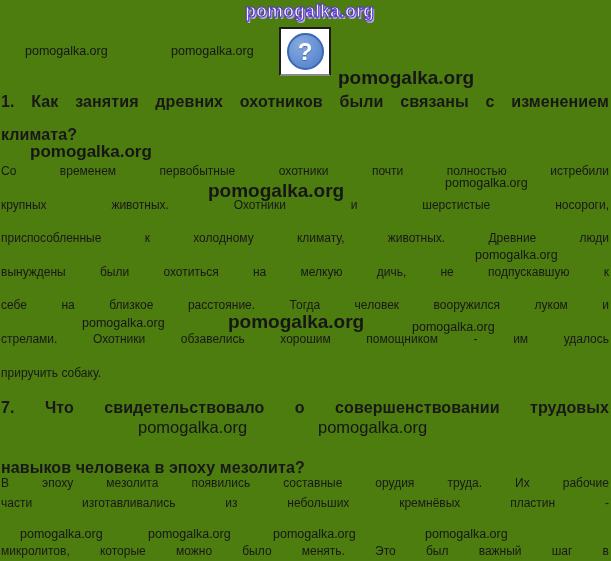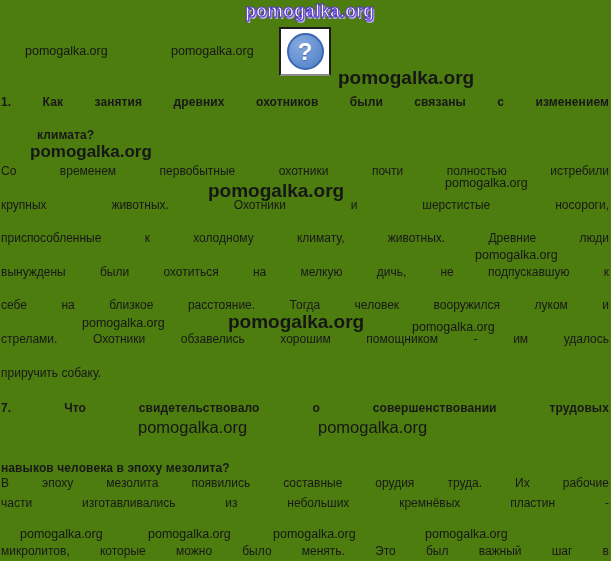--- a/index.html
+++ b/index.html
@@ -12,21 +12,21 @@
     color:#181818;
   }
   
   .line{
     position:absolute;left:1px;right:2px;
     font-size:12px;line-height:20px;
     color:#181818;
     white-space:normal;
   }
   .just{text-align:justify;text-align-last:justify;}
-  .head{font-weight:bold;font-size:12px;letter-spacing:0.1px;}
+  .head{font-weight:bold;font-size:16px;letter-spacing:0.1px;}
   
   .wm{
     position:absolute;white-space:nowrap;
     color:#161616;z-index:3;
     font-family:"Liberation Sans","DejaVu Sans",sans-serif;
   }
   .wm-sm{font-size:12.5px;}
   .wm-md{font-size:16.5px;}
   .wm-md-b{font-size:17px;font-weight:bold;}
   .wm-lg{font-size:19px;font-weight:bold;}
@@ -71,21 +71,21 @@
 
   <div class="qicon-box">
     <div class="qicon-circle">
       <span class="qicon-glyph">?</span>
     </div>
   </div>
 
   <div class="wm wm-lg" style="left:338px;top:67px;">pomogalka.org</div>
 
   <div class="line head just" style="top:92px;">1. Как занятия древних охотников были связаны с изменением</div>
-  <div class="line head" style="top:125px;padding-left:36px;">климата?</div>
+  <div class="line head" style="top:125px;">климата?</div>
 
   <div class="wm wm-md-b" style="left:30px;top:142px;">pomogalka.org</div>
 
   <div class="line just" style="top:161px;">Со временем первобытные охотники почти полностью истребили</div>
   <div class="wm wm-sm" style="left:445px;top:176px;">pomogalka.org</div>
   <div class="wm wm-lg" style="left:208px;top:180px;">pomogalka.org</div>
   <div class="line just" style="top:195px;">крупных животных. Охотники и шерстистые носороги,</div>
   <div class="line just" style="top:228px;">приспособленные к холодному климату, животных. Древние люди</div>
   <div class="wm wm-sm" style="left:475px;top:248px;">pomogalka.org</div>
   <div class="line just" style="top:262px;">вынуждены были охотиться на мелкую дичь, не подпускавшую к</div>

